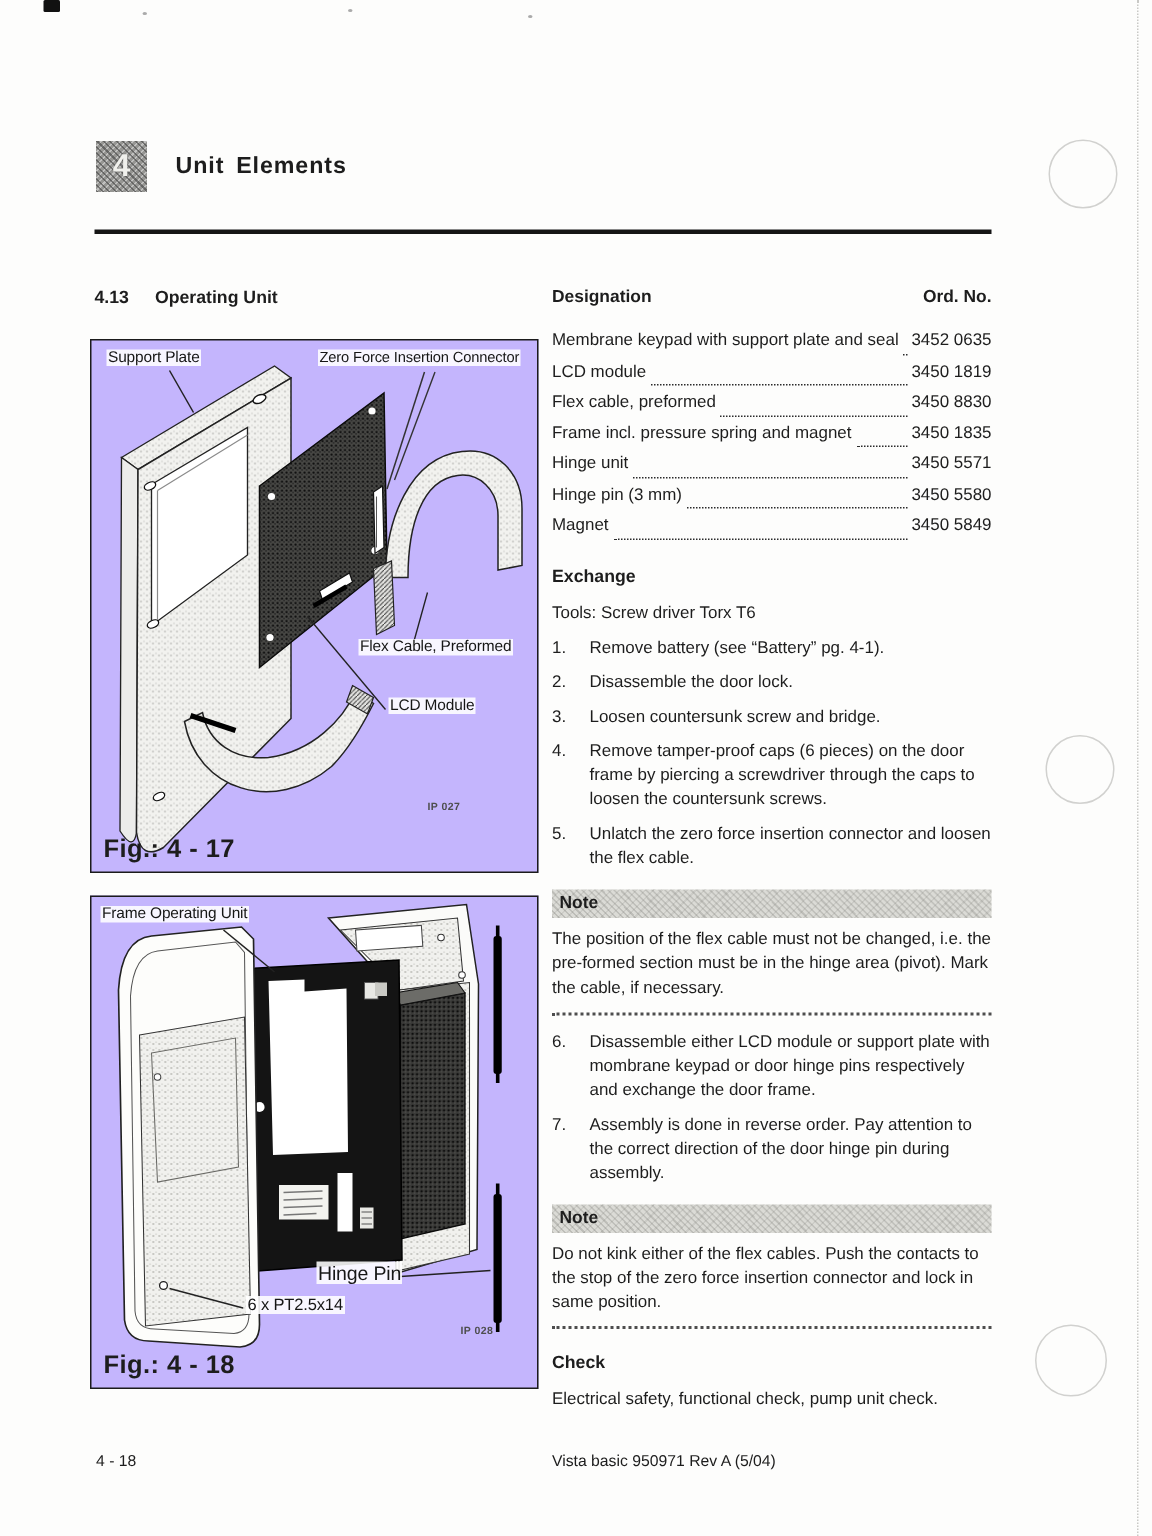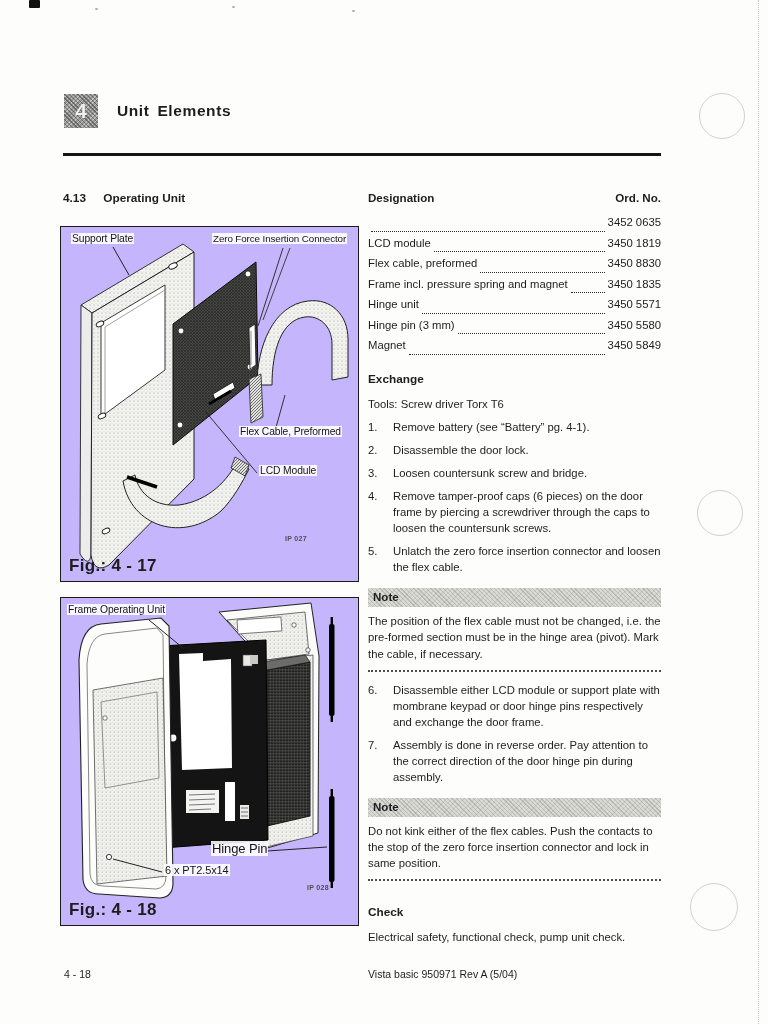--- a/index.html
+++ b/index.html
@@ -27,21 +27,21 @@
   
   .figure{position:absolute;left:60px;border:1.7px solid #1b1b1b;background:#c4b5fd;}
   .figure svg{position:absolute;left:0;top:0;}
   .fig-label{position:absolute;font-size:10.3px;color:#161616;background:rgba(255,255,255,.88);
              padding:0 1px;white-space:nowrap;letter-spacing:-.1px;}
   .fig-caption{position:absolute;left:8px;bottom:5px;font-size:17px;font-weight:600;letter-spacing:.3px;}
   .ip-ref{position:absolute;font-size:7px;font-weight:bold;color:#4e4e4e;letter-spacing:.3px;}
 
   
   .right-col{position:absolute;left:368px;top:190px;width:293px;font-size:11.3px;line-height:1.42;}
-  .parts-header{display:flex;justify-content:space-between;font-weight:bold;font-size:11.6px;margin-bottom:8px;}
+  .parts-header{display:flex;justify-content:space-between;font-weight:bold;font-size:11.6px;margin-bottom:13px;}
   .part-row{display:flex;align-items:baseline;height:20.5px;white-space:nowrap;}
   .pr-leader{flex:1;border-bottom:1.7px dotted #2b2b2b;margin:0 3px 3px 3px;align-self:flex-end;}
   .exchange-heading,.check-heading{font-weight:bold;font-size:11.8px;margin-top:13px;}
   .tools-line{margin-top:8px;}
   .step{display:flex;margin-top:7px;}
   .step-num{width:25px;flex:none;}
   .step-text{flex:1;}
   .note-block{margin-top:13px;}
   .note-bar{font-weight:bold;font-size:11.6px;padding:1px 5px 2px;
       background-color:#dbdbd6;
@@ -202,20 +202,21 @@
   </div>
 
   <div class="right-col">
 
     <div class="parts-header">
       <span>Designation</span>
       <span>Ord. No.</span>
     </div>
 
     <div class="part-row">
+      <span>Membrane keypad with support plate and seal</span>
       <span class="pr-leader"></span>
       <span>3452 0635</span>
     </div>
     <div class="part-row">
       <span>LCD module</span>
       <span class="pr-leader"></span>
       <span>3450 1819</span>
     </div>
     <div class="part-row">
       <span>Flex cable, preformed</span>
@@ -279,20 +280,20 @@
     <div class="step">
       <span class="step-num">7.</span>
       <span class="step-text">Assembly is done in reverse order. Pay attention to the correct direction of the door hinge pin during assembly.</span>
     </div>
 
     <div class="note-block">
       <div class="note-bar">Note</div>
       <div class="note-text">Do not kink either of the flex cables. Push the contacts to the stop of the zero force insertion connector and lock in same position.</div>
     </div>
 
-    <div class="check-heading" style="margin-top:23px;">Check</div>
+    <div class="check-heading" style="margin-top:14px;">Check</div>
     <div class="check-text">Electrical safety, functional check, pump unit check.</div>
   </div>
 
   <div class="footer-left">4 - 18</div>
   <div class="footer-right">Vista basic 950971 Rev A (5/04)</div>
 
 </div>
 
 </body></html>

